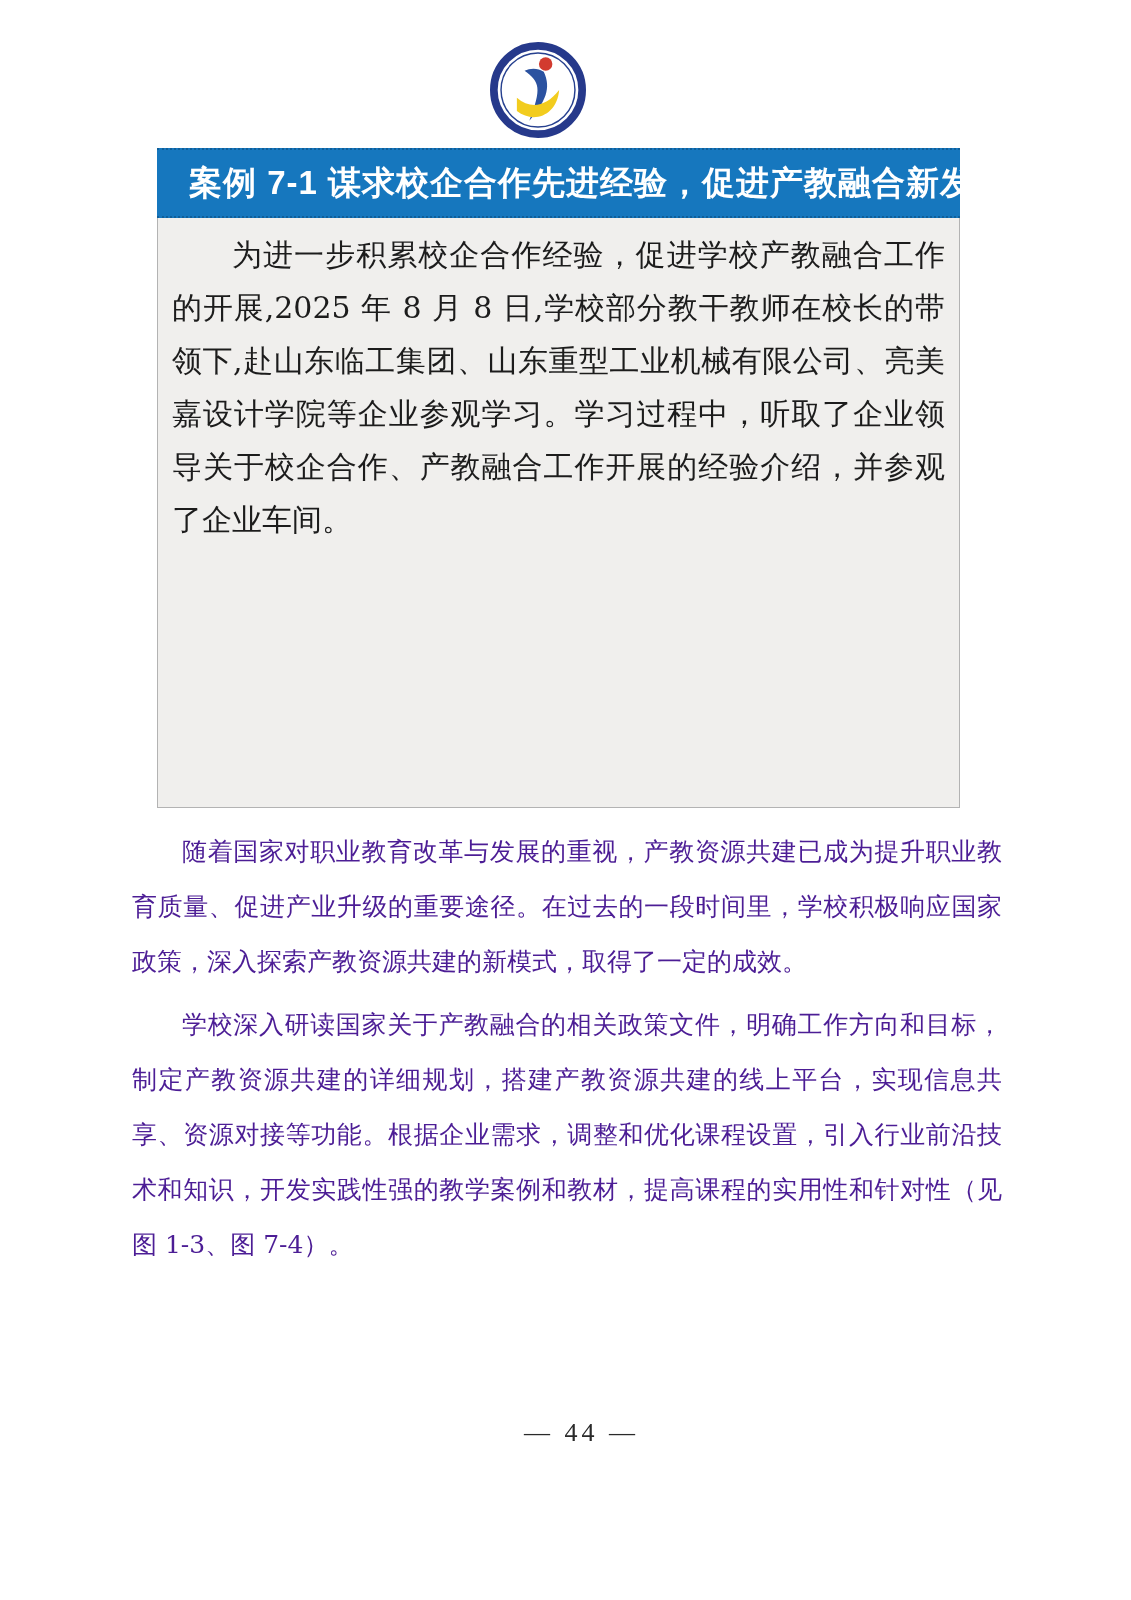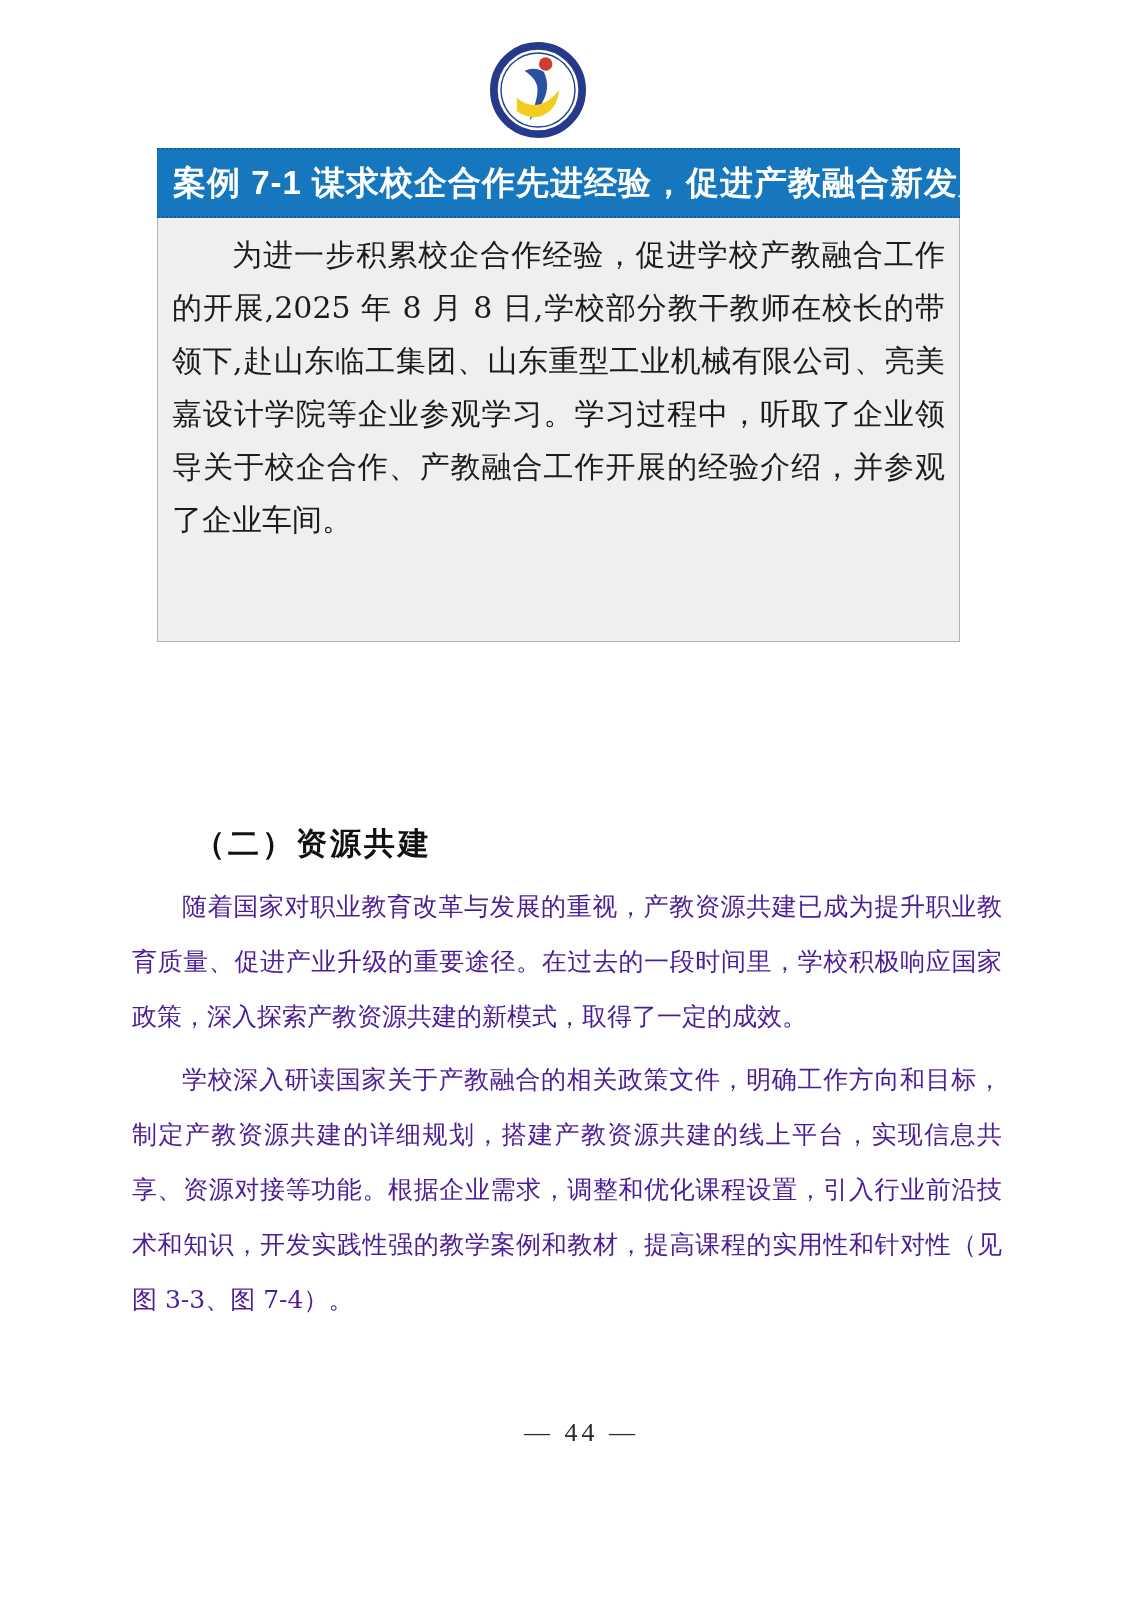--- a/index.html
+++ b/index.html
@@ -56,36 +56,36 @@
     position: absolute;
     left: 157px;
     top: 148px;
     width: 803px;
     height: 70px;
     background: #1677be;
     border-top: 2px dotted #0f5f9a;
     border-bottom: 2px dotted #0f5f9a;
     display: flex;
     align-items: center;
-    padding-left: 16px;
+    padding-left: 32px;
   }
   .case-title-text {
     color: #ffffff;
     font-size: 33px;
     font-weight: bold;
     font-family: "Liberation Sans", "DejaVu Sans", sans-serif;
     letter-spacing: 1px;
     white-space: nowrap;
   }
   .case-body {
     position: absolute;
     left: 157px;
     top: 218px;
     width: 803px;
-    height: 424px;
+    height: 590px;
     background: #f0efed;
     border: 1px solid #b3b3b3;
     border-top: none;
     padding: 10px 14px 0 14px;
   }
   .case-body p {
     font-size: 30px;
     line-height: 53px;
     text-align: justify;
     text-indent: 2em;
@@ -148,20 +148,19 @@
 
 <div class="case-title-bar">
   <span class="case-title-text">案例 7-1 谋求校企合作先进经验，促进产教融合新发展</span>
 </div>
 
 <div class="case-body">
   <p>为进一步积累校企合作经验，促进学校产教融合工作的开展,2025 年 8 月 8 日,学校部分教干教师在校长的带领下,赴山东临工集团、山东重型工业机械有限公司、亮美嘉设计学院等企业参观学习。学习过程中，听取了企业领导关于校企合作、产教融合工作开展的经验介绍，并参观了企业车间。</p>
 </div>
 
 <div class="main-text">
-  <div class="section-heading">（二）资源共建</div>
   <p class="body-para">随着国家对职业教育改革与发展的重视，产教资源共建已成为提升职业教育质量、促进产业升级的重要途径。在过去的一段时间里，学校积极响应国家政策，深入探索产教资源共建的新模式，取得了一定的成效。</p>
-  <p class="body-para">学校深入研读国家关于产教融合的相关政策文件，明确工作方向和目标，制定产教资源共建的详细规划，搭建产教资源共建的线上平台，实现信息共享、资源对接等功能。根据企业需求，调整和优化课程设置，引入行业前沿技术和知识，开发实践性强的教学案例和教材，提高课程的实用性和针对性（见图 3-3、图 7-4）。</p>
+  <p class="body-para">学校深入研读国家关于产教融合的相关政策文件，明确工作方向和目标，制定产教资源共建的详细规划，搭建产教资源共建的线上平台，实现信息共享、资源对接等功能。根据企业需求，调整和优化课程设置，引入行业前沿技术和知识，开发实践性强的教学案例和教材，提高课程的实用性和针对性（见图 1-3、图 7-4）。</p>
 </div>
 
 <div class="page-footer">
   <span class="page-number">— 44 —</span>
 </div>
 
 </body></html>

